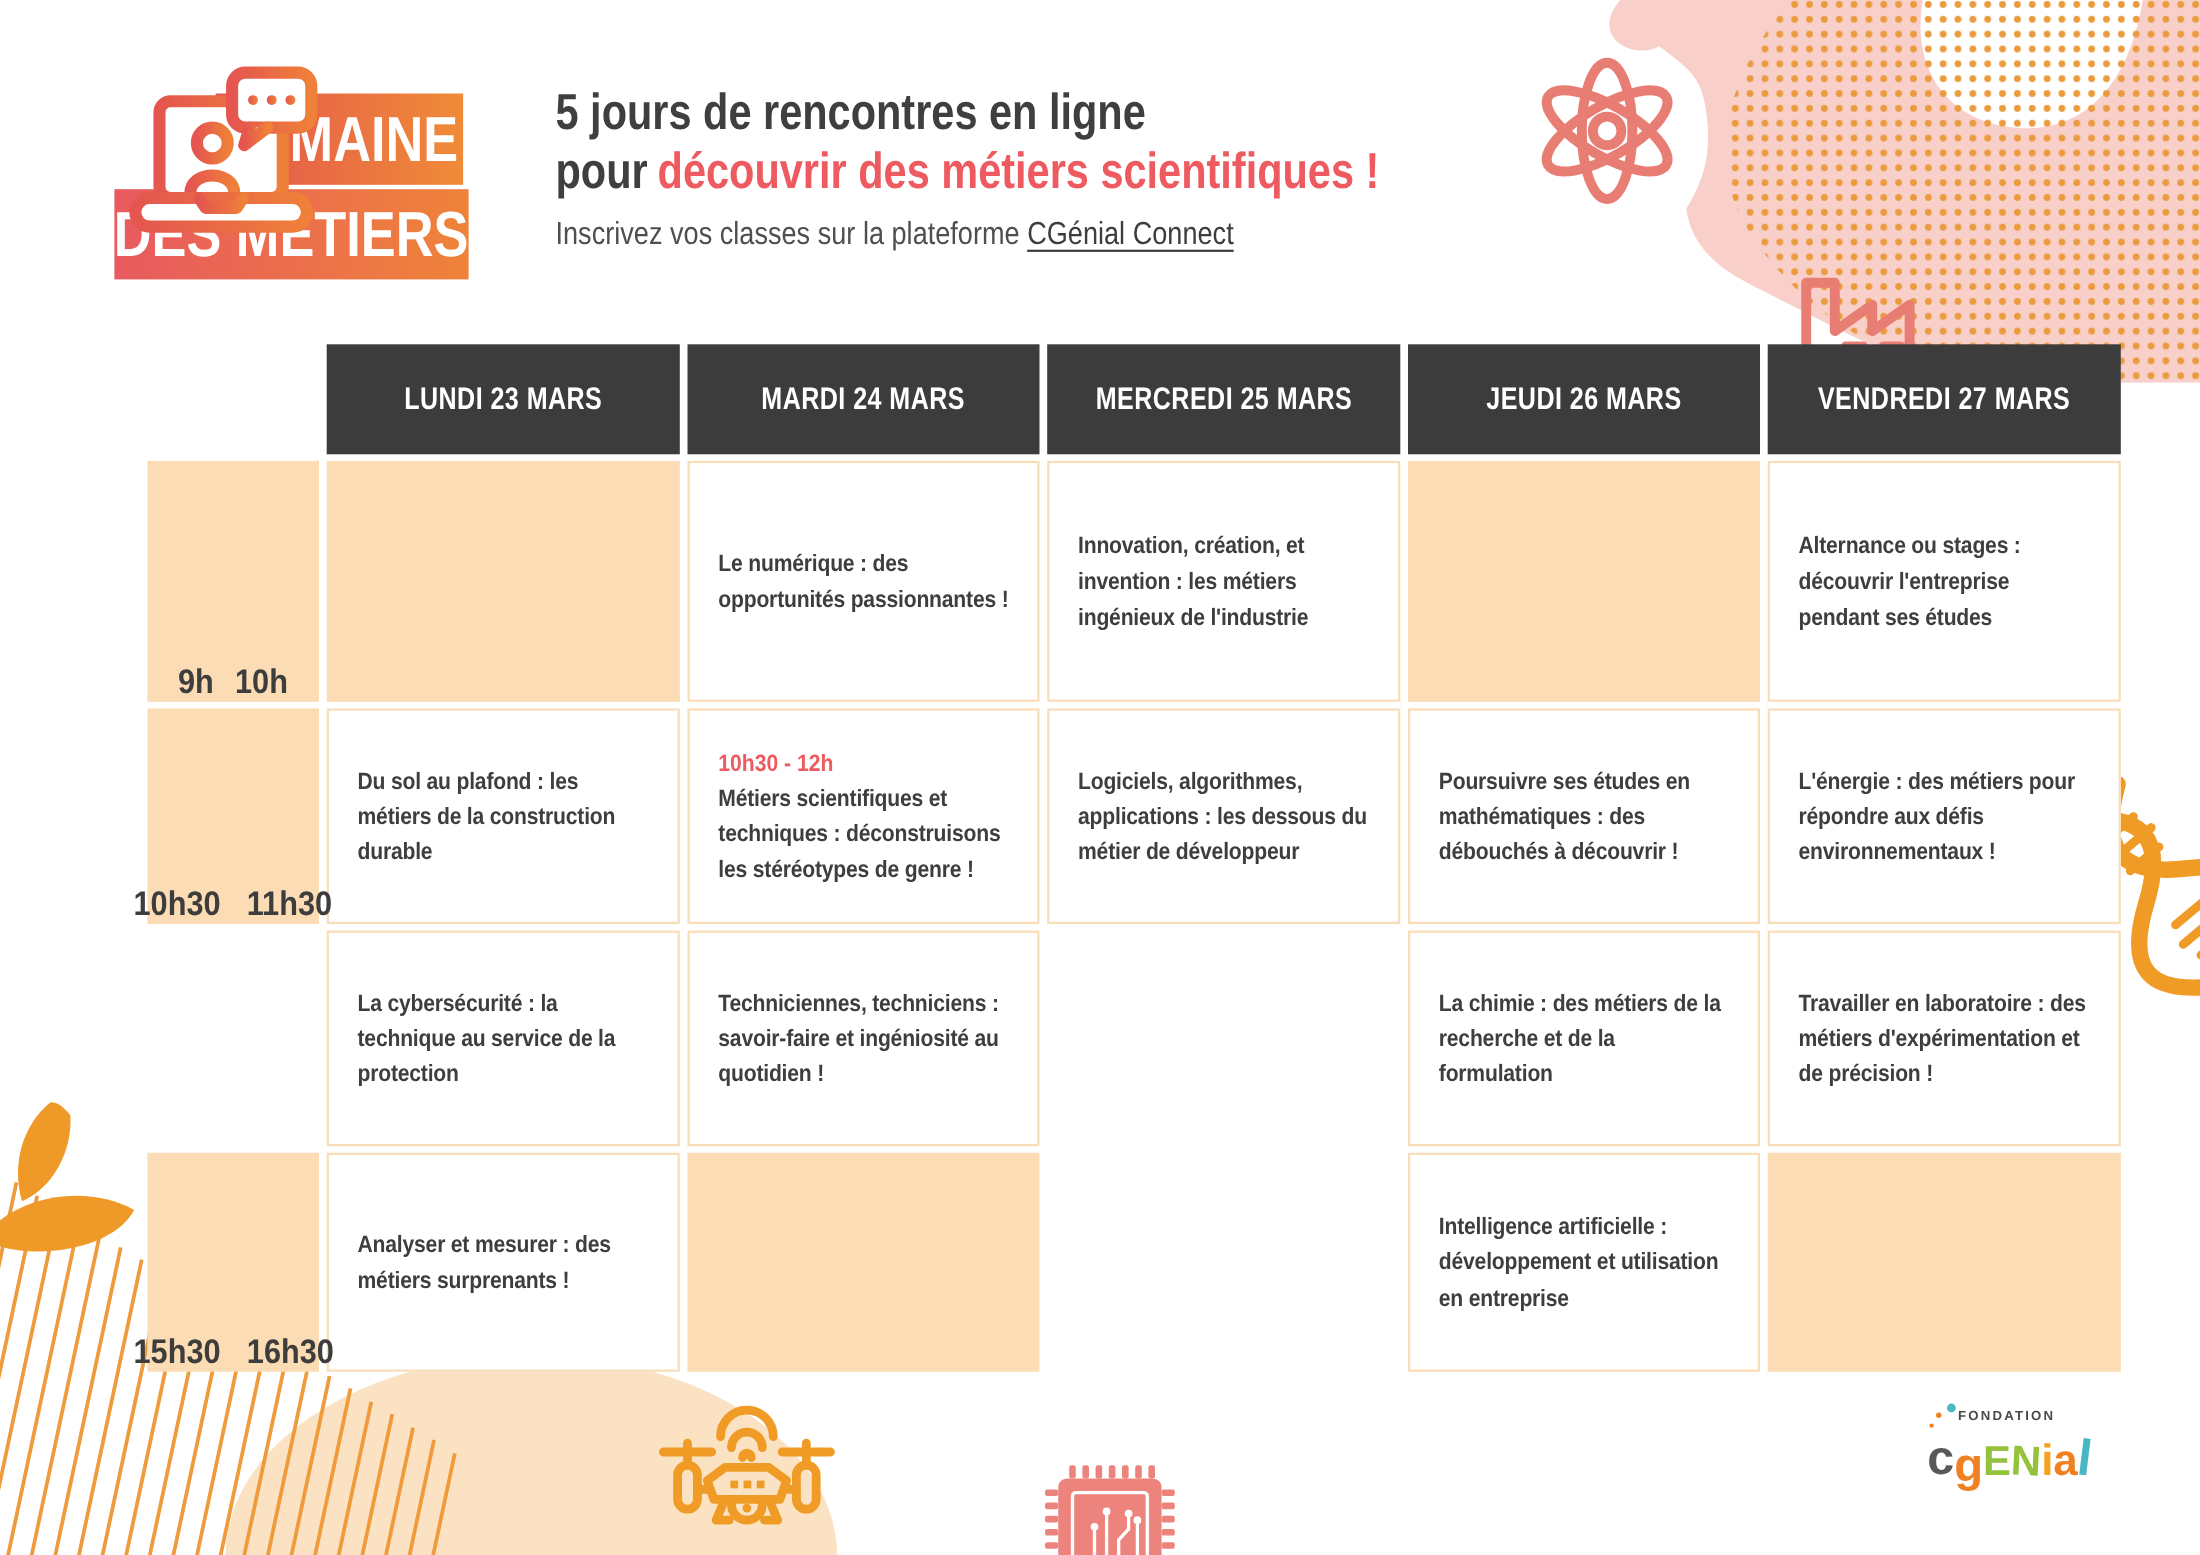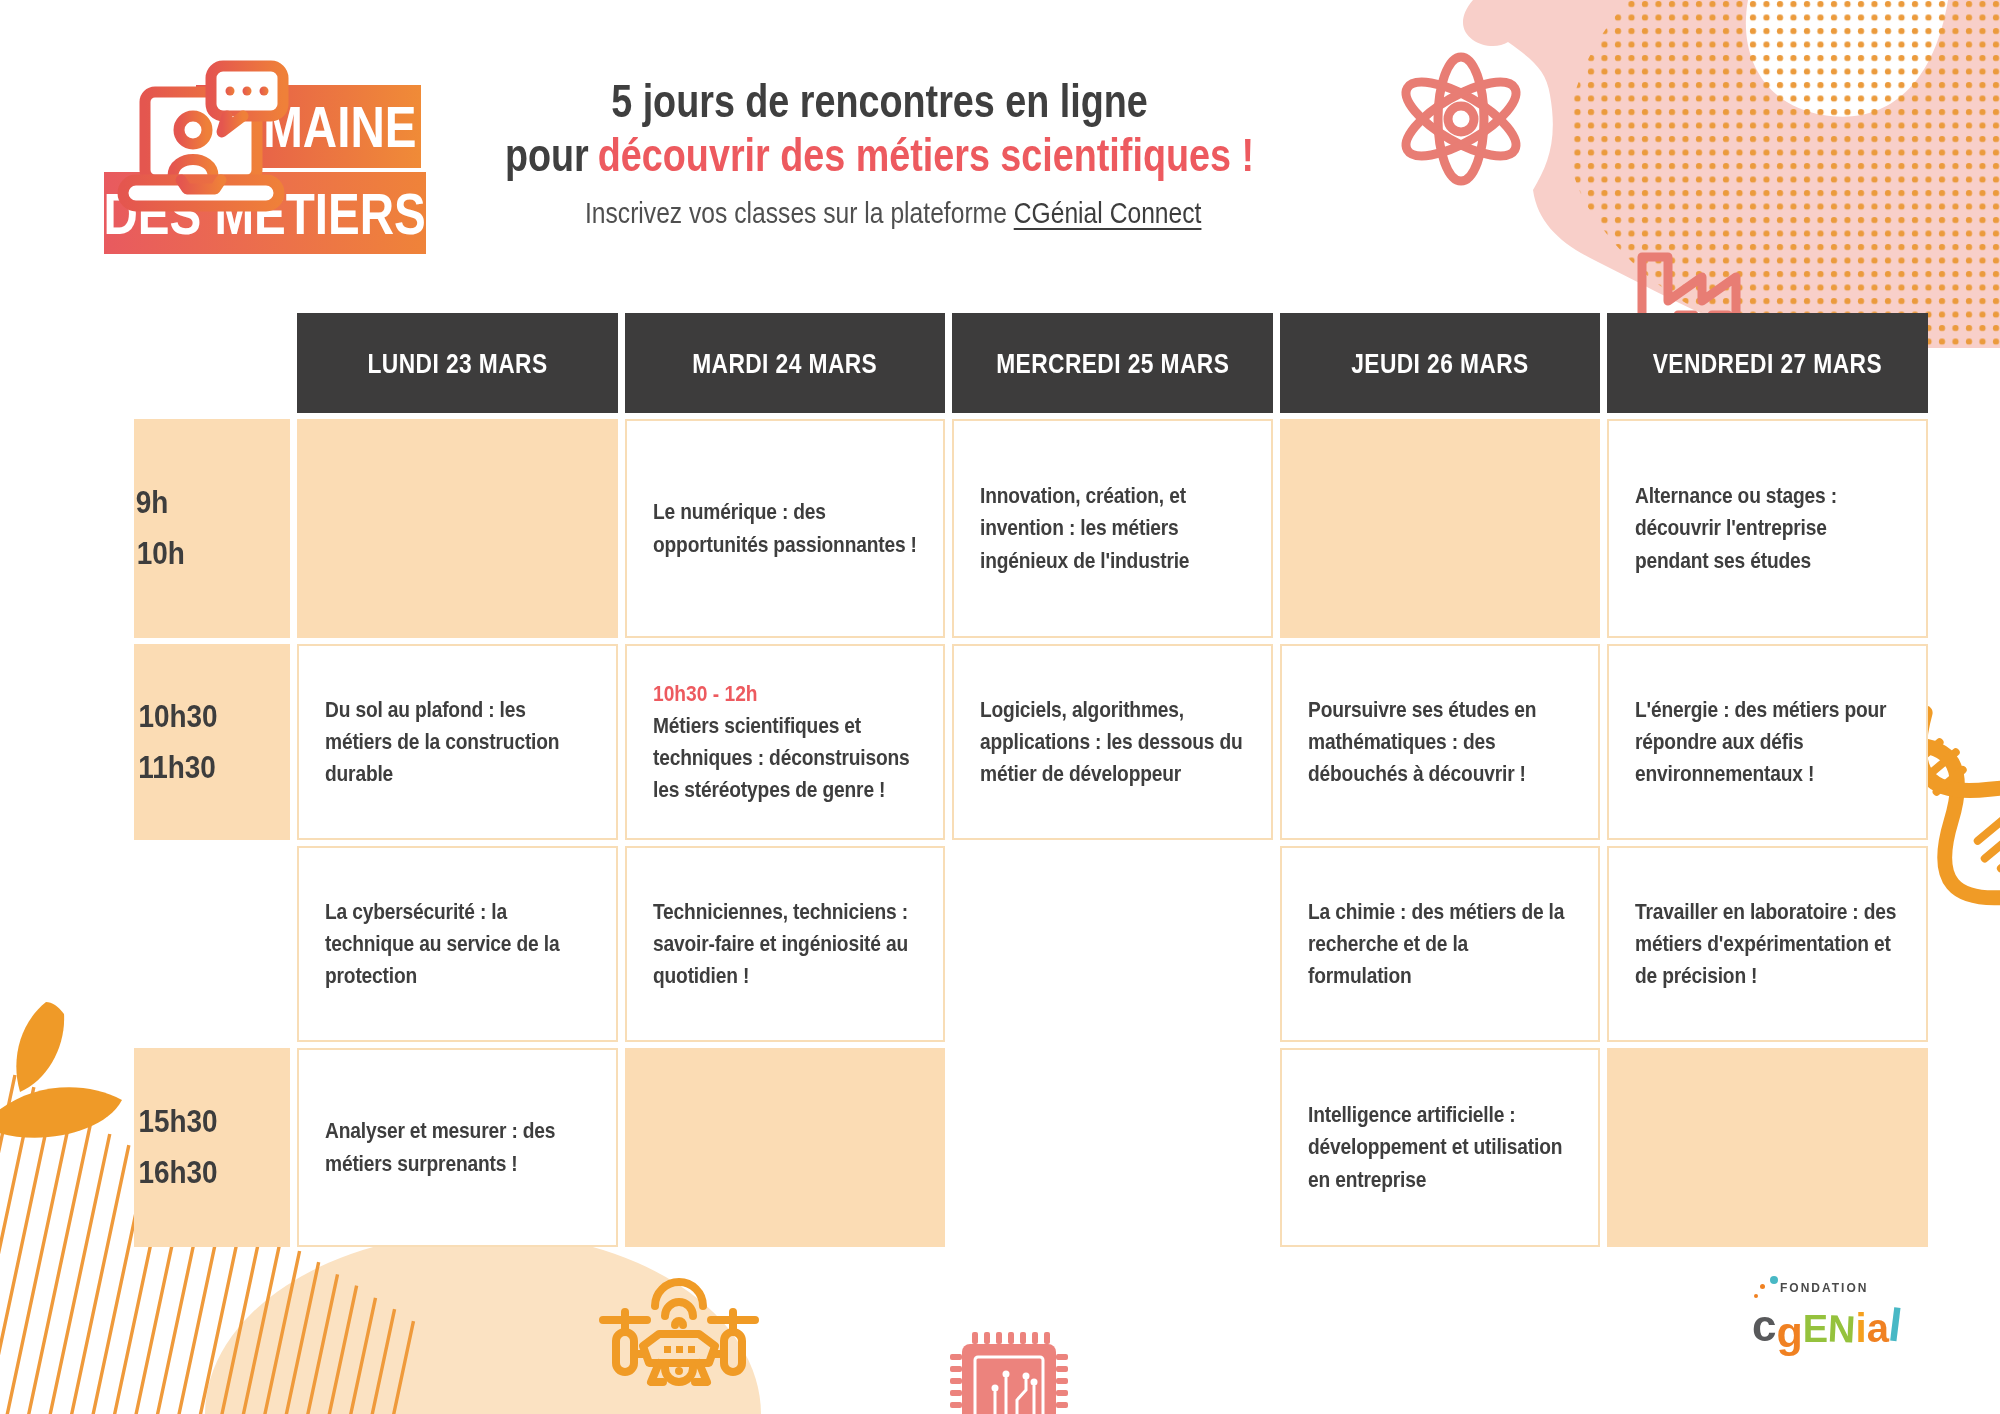--- a/index.html
+++ b/index.html
@@ -15,41 +15,41 @@
   .logo-wrap{position:absolute;left:95px;top:58px;width:336px;height:200px;}
   .logo-block{position:absolute;display:flex;align-items:center;justify-content:center;
               background:linear-gradient(90deg,#e4544f,#f08b37);}
   .logo-b1{left:101px;top:27px;width:225px;height:83px;}
   .logo-b2{left:9px;top:114px;width:322px;height:82px;background:linear-gradient(90deg,#e85a5f,#ef8339);}
   .logo-block span{display:inline-block;transform:scaleX(0.82);white-space:nowrap;
                    color:#fff;font-weight:bold;font-size:58px;letter-spacing:0;}
   .laptop-svg{position:absolute;left:-2px;top:0;}
 
   
-  .titles{position:absolute;left:505px;top:74px;text-align:center;}
+  .titles{position:absolute;left:505px;top:74px;}
   .t-line{transform:scaleX(0.82);transform-origin:left center;white-space:nowrap;
           font-weight:bold;font-size:46px;color:#3f3f3f;line-height:1.18;margin:0;}
   .t-red{color:#ed5a5f;}
   .t-dark{margin-right:11px;}
   .subtitle{margin-top:14px;transform:scaleX(0.85);transform-origin:left center;white-space:nowrap;
             font-size:29px;color:#4f4f4f;font-weight:normal;}
   .subtitle .link{text-decoration:underline;text-underline-offset:5px;color:#3d3d3d;}
 
   
   .schedule{position:absolute;left:101px;top:313px;width:1794px;height:934px;display:grid;
             grid-template-columns:156px repeat(5,1fr);
             grid-template-rows:100px 219px 196px 196px 199px;
             column-gap:7px;row-gap:6px;padding-left:33px;}
   .c1{grid-column:1}.c2{grid-column:2}.c3{grid-column:3}.c4{grid-column:4}.c5{grid-column:5}.c6{grid-column:6}
   .r1{grid-row:1}.r2{grid-row:2}.r3{grid-row:3}.r4{grid-row:4}.r5{grid-row:5}
   .rspan{grid-row:4/6}
   .dayhead{background:#3d3c3c;display:flex;align-items:center;justify-content:center;}
   .dayhead span{display:inline-block;transform:scaleX(0.8);white-space:nowrap;
                 color:#fff;font-weight:bold;font-size:28.5px;letter-spacing:.5px;}
-  .cell.time{background:#fbdcb4;display:flex;flex-direction:column;align-items:flex-start;
+  .cell.time{background:#fbdcb4;display:flex;align-items:flex-end;
              justify-content:center;gap:15px;}
   .cell.time .tline{display:inline-block;transform:scaleX(0.9);font-size:31px;font-weight:bold;color:#3d3d3d;}
   .cell.empty{background:#fbdcb4;}
   .cell.session{background:#fff;border:2px solid #f8ddb6;padding:24px 26px;display:flex;
                 flex-direction:column;justify-content:center;overflow:hidden;}
   .inner{width:112%;transform:scaleX(0.893);transform-origin:left center;}
   .stitle{font-size:21.5px;font-weight:bold;color:#3e3e3e;line-height:1.5;margin:0;letter-spacing:-.2px;}
   .slabel{font-size:21.5px;font-weight:bold;color:#ed5a5f;line-height:1.5;margin:0;}
   .range{font-size:20px;font-weight:normal;color:#4d4d4d;line-height:1.5;margin:0;}
   .program{font-size:22px;font-weight:bold;color:#ed5a5f;line-height:1.5;margin:0;}

